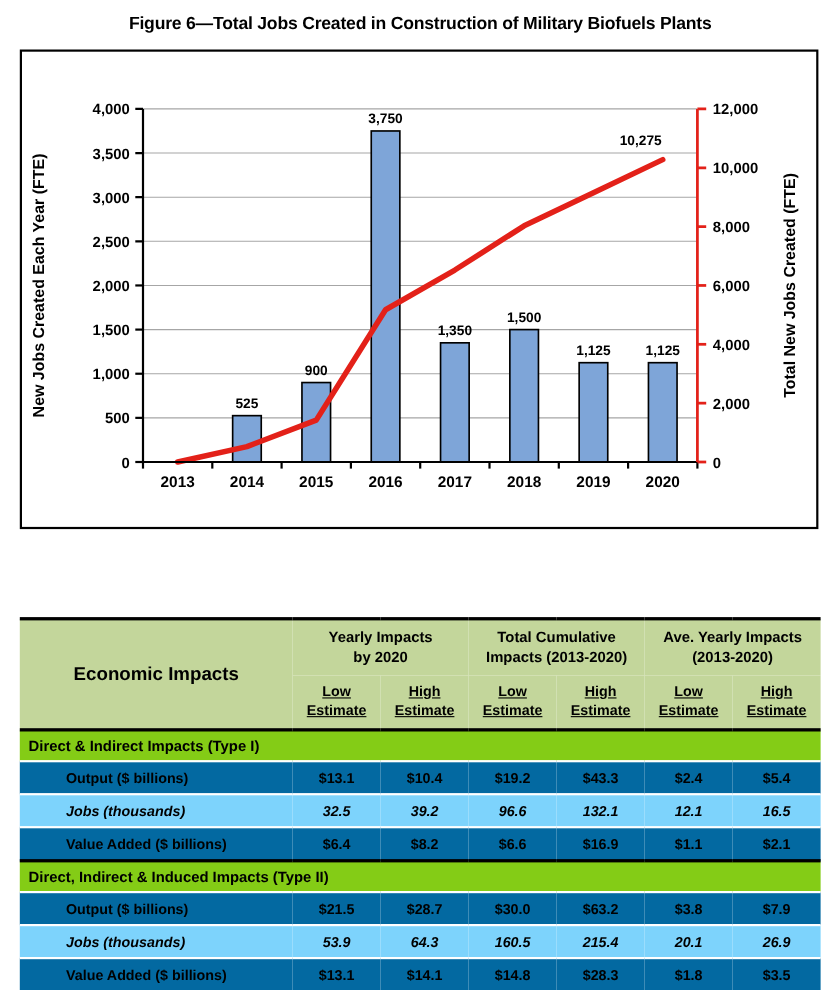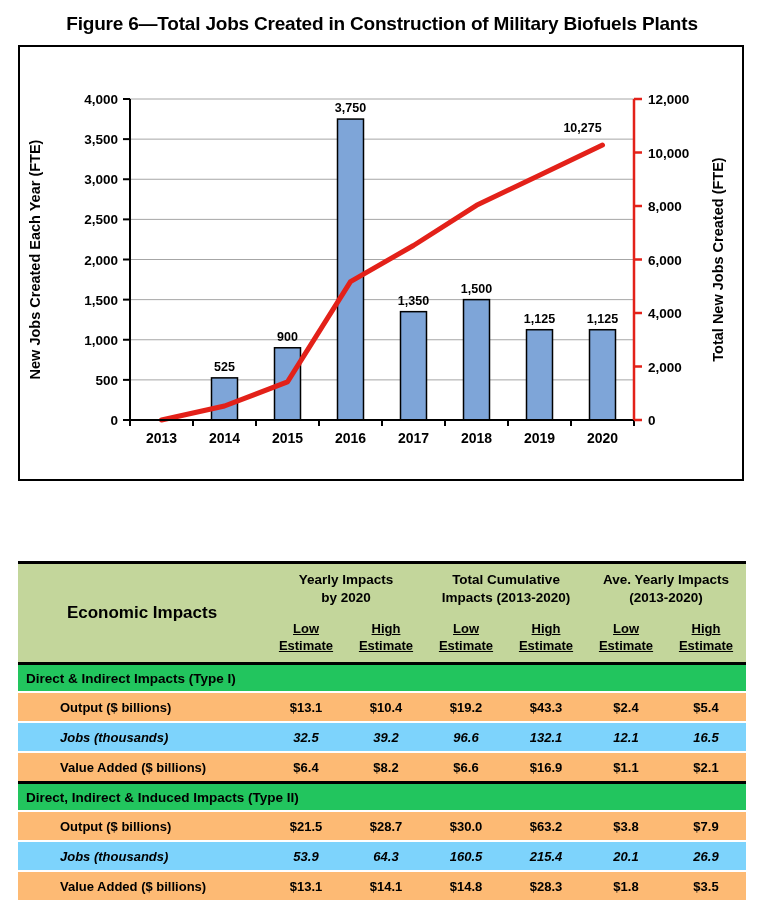--- a/index.html
+++ b/index.html
@@ -2,21 +2,21 @@
 <html><head>
 <meta charset="utf-8">
 <style>
   html,body{margin:0;padding:0;background:#fff;}
   .page{
     position:relative;width:764px;height:900px;background:#fff;overflow:hidden;
     font-family:"Liberation Sans",sans-serif;color:#000;
   }
   .fig-title{
     position:absolute;top:13px;left:0;width:764px;text-align:center;
-    font-size:19px;font-weight:bold;letter-spacing:-0.2px;
+    font-size:16px;font-weight:bold;letter-spacing:-0.2px;
   }
   .chart-box{
     position:absolute;left:18px;top:45px;width:722px;height:432px;
     border:2px solid #000;background:#fff;
   }
   .chart-box svg{display:block;}
   svg text{fill:#000;}
   .barlbl{font:bold 12.5px "Liberation Sans",sans-serif;text-anchor:middle;}
   .xlbl{font:bold 14px "Liberation Sans",sans-serif;text-anchor:middle;}
   .ylbl{font:bold 13.5px "Liberation Sans",sans-serif;text-anchor:end;}
@@ -40,25 +40,25 @@
   }
   .impact-table thead{border-bottom:3px solid #000;}
   .impact-table th.rowhdr{font-size:17px;}
   .impact-table th.grp{height:46px;font-size:13.5px;margin-top:26px;}
   .impact-table th.sub{height:44px;text-decoration:underline;}
   .impact-table td{
     height:26px;padding:1px 2px;vertical-align:middle;text-align:center;
     border-bottom:2px solid #fff;
   }
   .impact-table tr.section td{
-    background:#22c55e;text-align:left;padding-left:8px;font-size:13.5px;height:24px;
+    background:#84cc16;text-align:left;padding-left:8px;font-size:13.5px;height:24px;
   }
   .impact-table tr.section{border-top:3px solid #000;}
   .impact-table td.rlabel{text-align:left;padding-left:42px;}
-  .impact-table tr.shaded td{background:#fdba74;}
+  .impact-table tr.shaded td{background:#0369a1;}
   .impact-table tr.plain td{background:#7dd3fc;}
   .impact-table tr.ital td{font-style:italic;}
 </style>
 </head>
 <body>
 
 <div class="page">
 
   <div class="fig-title">Figure 6—Total Jobs Created in Construction of Military Biofuels Plants</div>
 

